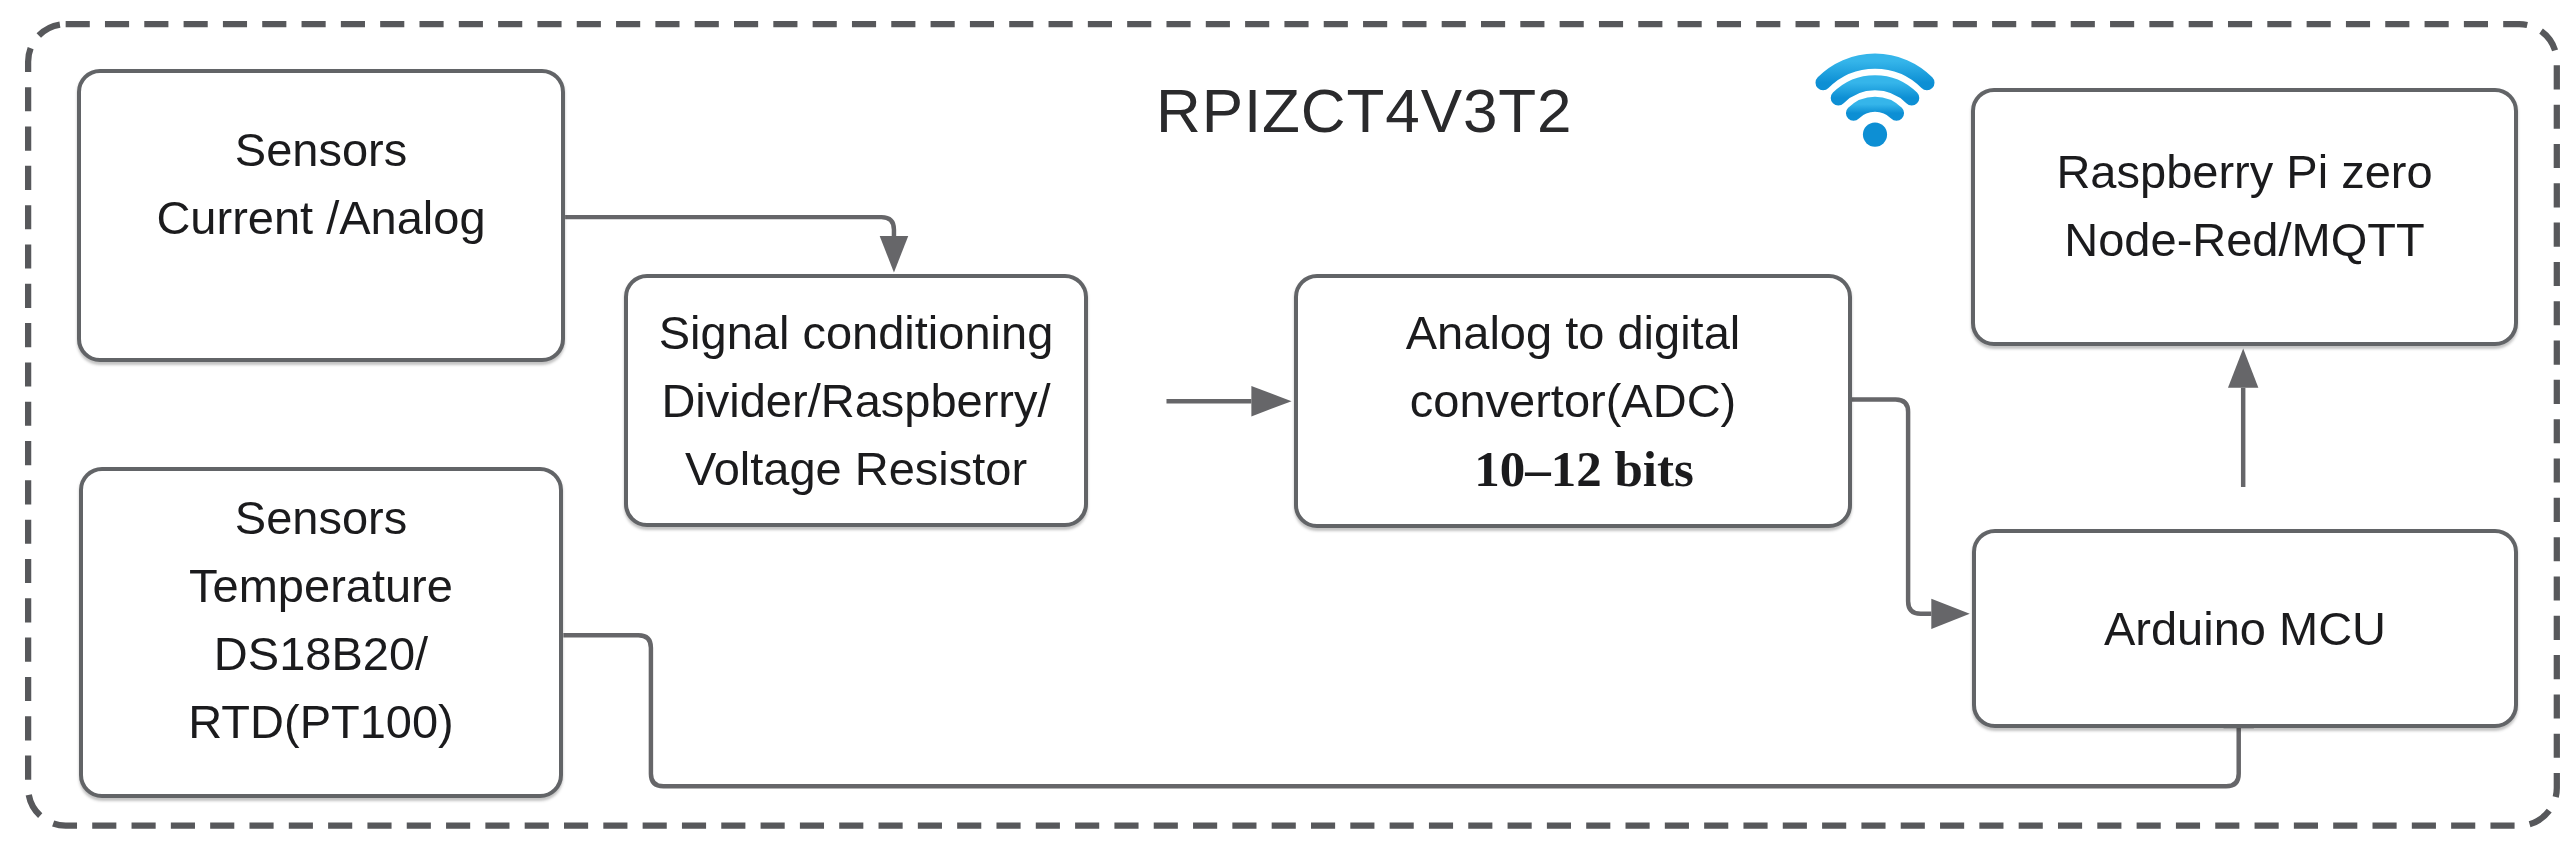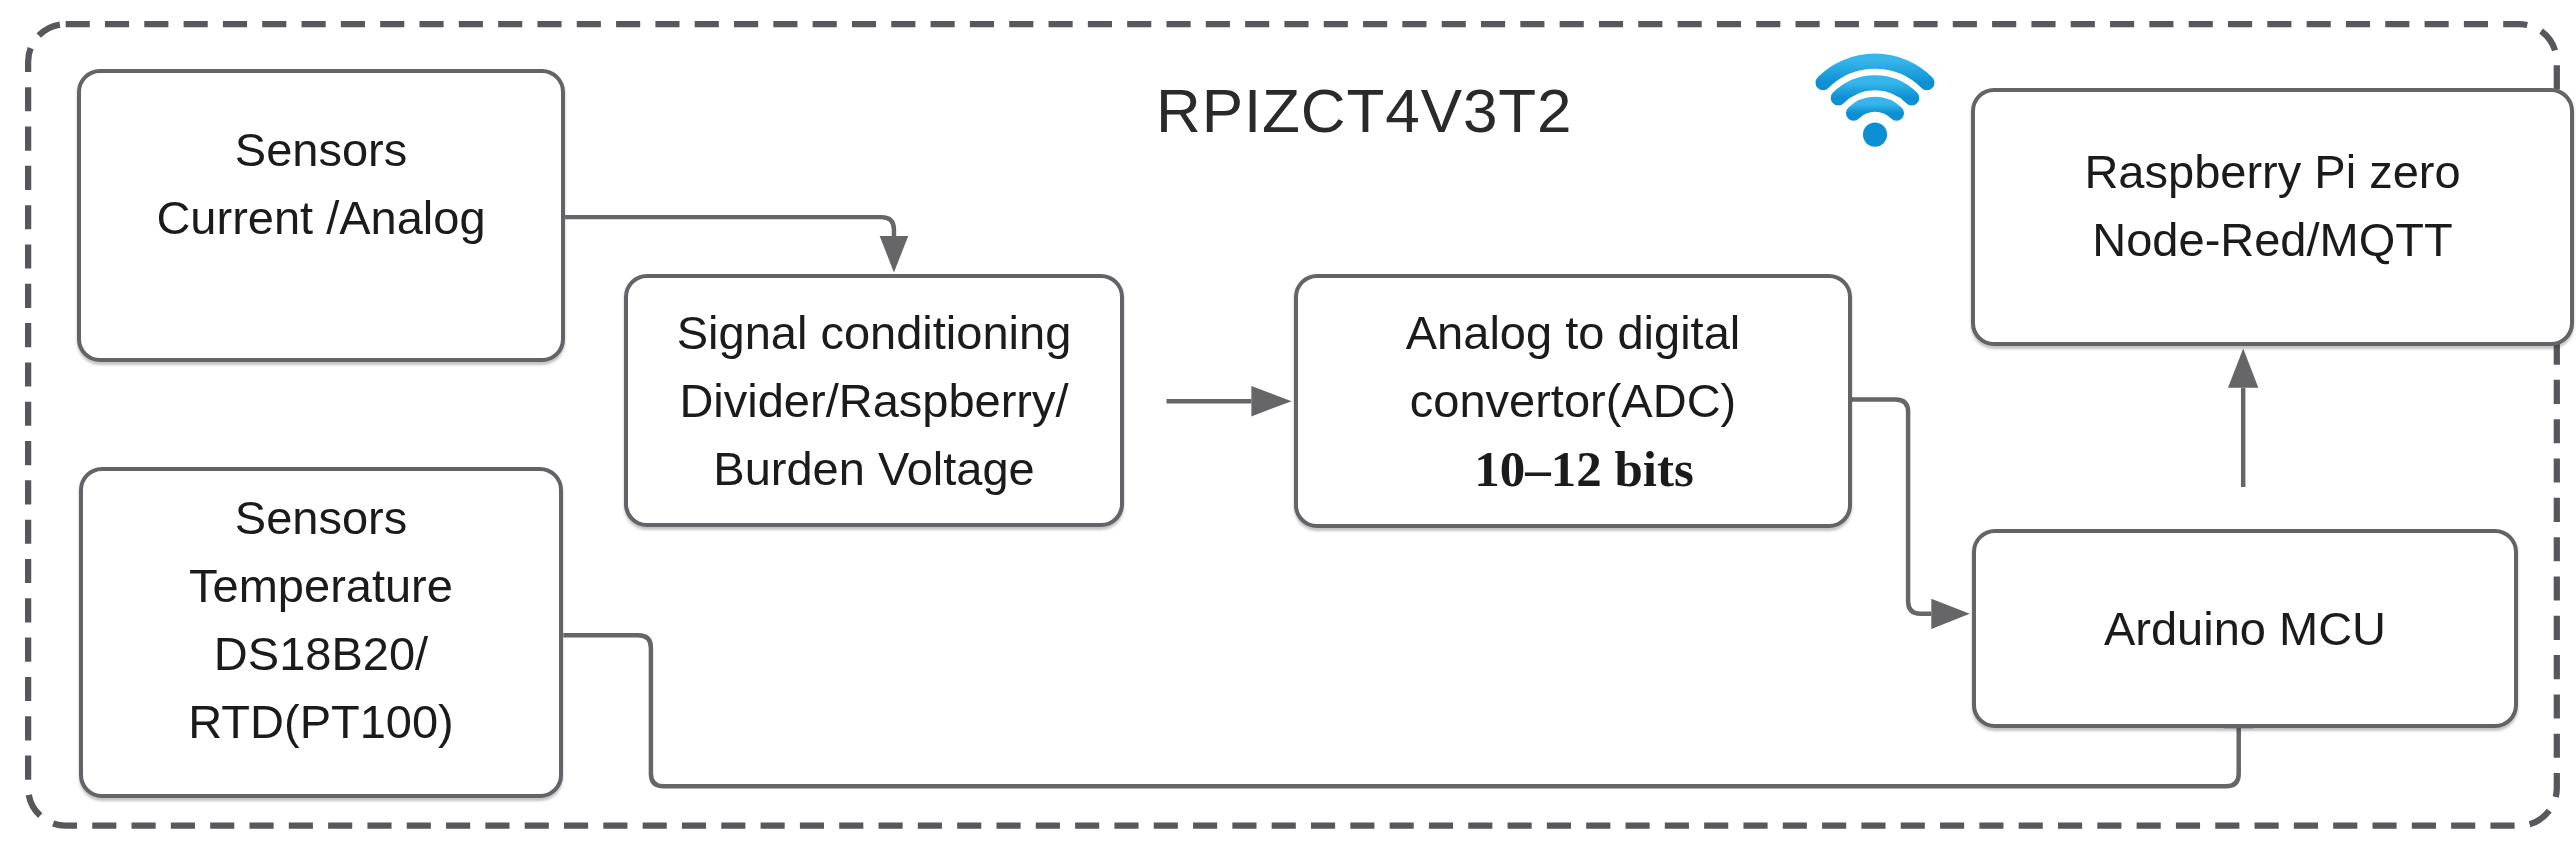--- a/index.html
+++ b/index.html
@@ -27,23 +27,23 @@
     flex-direction: column;
     align-items: center;
     justify-content: center;
     text-align: center;
     color: #1b1b1d;
     font-size: 47px;
     line-height: 68px;
   }
   .node span { display: block; white-space: nowrap; }
   .node-a { left: 77px;  top: 69px;  width: 488px; height: 293px; padding-bottom: 64px; }
-  .node-b { left: 624px; top: 274px; width: 500px; height: 253px; }
+  .node-b { left: 624px; top: 274px; width: 464px; height: 253px; }
   .node-c { left: 1294px; top: 274px; width: 558px; height: 254px; }
-  .node-d { left: 1971px; top: 88px;  width: 603px; height: 258px; padding-bottom: 21.5px; text-align: center; }
+  .node-d { left: 1971px; top: 88px;  width: 547px; height: 258px; padding-bottom: 21.5px; text-align: center; }
   .node-e { left: 79px;  top: 467px; width: 484px; height: 331px; padding-bottom: 25px; }
   .node-f { left: 1972px; top: 487px; width: 546px; height: 199px; margin-top: 42px; }
   .serif-bold {
     font-family: "Liberation Serif", serif;
     font-weight: 700;
     font-size: 51px;
     margin-left: 22px;
   }
   .diagram-title {
     position: absolute;
@@ -103,21 +103,21 @@
   </svg>
 
   <div class="node node-a">
     <span>Sensors</span>
     <span>Current /Analog</span>
   </div>
 
   <div class="node node-b">
     <span>Signal conditioning</span>
     <span>Divider/Raspberry/</span>
-    <span>Burden Voltage</span>
+    <span>Voltage Resistor</span>
   </div>
 
   <div class="node node-c">
     <span>Analog to digital</span>
     <span>convertor(ADC)</span>
     <span class="serif-bold">10–12 bits</span>
   </div>
 
   <div class="node node-d">
     <span>Raspberry Pi zero</span>

